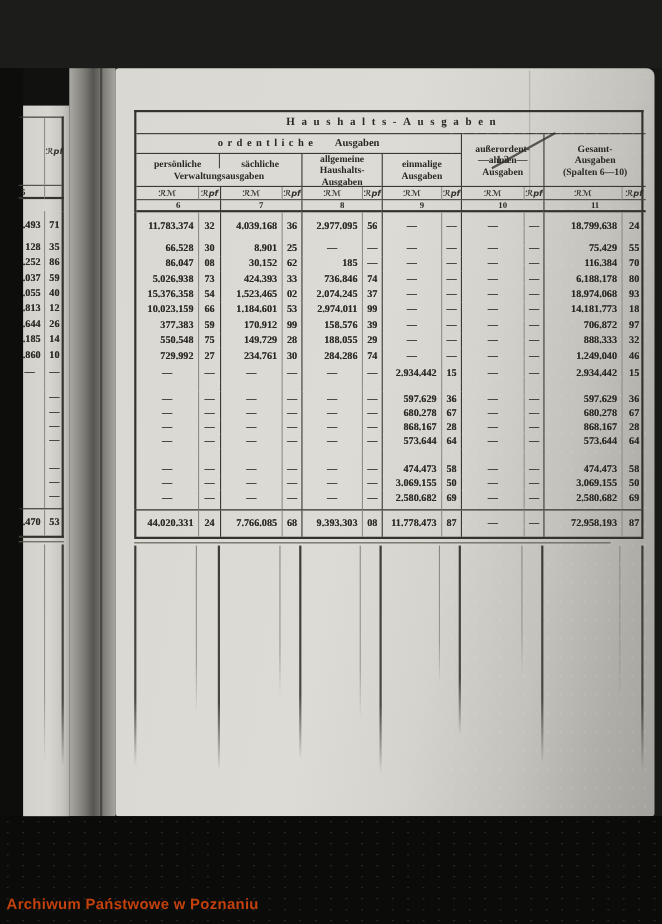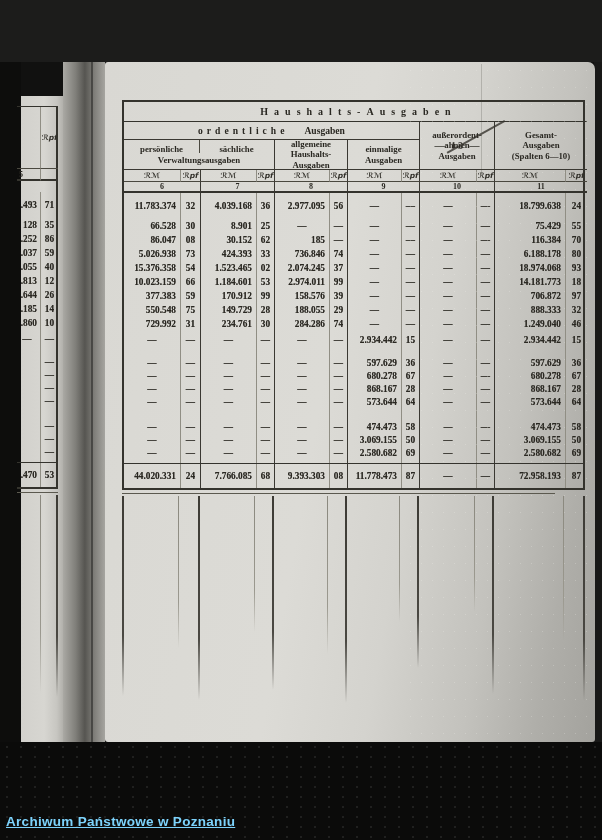--- a/index.html
+++ b/index.html
@@ -32,21 +32,21 @@
   .speck{pointer-events:none;background-image:radial-gradient(circle,rgba(244,244,239,.7) 0.5px,rgba(0,0,0,0) 1px);}
   .speck-right{left:300px;top:0;width:190px;height:680px;background-size:11px 17px;opacity:.35;}
   .speck-bottom{left:0;top:742px;width:602px;height:98px;background-size:14px 10px;opacity:.22;}
   .crease{left:376px;top:2px;width:1px;height:110px;background:rgba(90,90,84,.28);}
   
   .pagenum{left:308px;top:78px;width:90px;text-align:center;font-size:10px;font-weight:700;
     letter-spacing:2px;color:#35332d;}
   .pagenum-strike{left:342px;top:90px;width:66px;height:1.6px;background:#55534d;
     transform:rotate(-29deg);transform-origin:left center;}
   .caption{left:6px;top:814px;font-family:"Liberation Sans","DejaVu Sans",sans-serif;
-    font-weight:700;font-size:13.5px;color:#7dd3fc;letter-spacing:.3px;text-decoration:underline;}
+    font-weight:700;font-size:13.5px;color:#c2410c;letter-spacing:.3px;}
   .grid{display:grid;box-sizing:border-box;}
   .c{display:flex;align-items:center;box-sizing:border-box;min-width:0;overflow:hidden;
      font-size:9.3px;font-weight:700;color:#2a2822;text-shadow:0 0 .4px rgba(45,43,38,.55);}
   .amt{justify-content:flex-end;padding-right:4px;}
   .pf{justify-content:center;}
   .dash{justify-content:center;padding:0;}
   .bl{border-left:1.4px solid #3a3832;}
   .blt{border-left:1px solid #908e84;}
   
   .htable{left:17px;top:38px;width:433px;}
@@ -306,21 +306,21 @@
         <div class="c pf blt">28</div>
         <div class="c amt bl">188.055</div>
         <div class="c pf blt">29</div>
         <div class="c amt dash bl">—</div>
         <div class="c pf dash blt">—</div>
         <div class="c amt dash bl">—</div>
         <div class="c pf dash blt">—</div>
         <div class="c amt bl">888.333</div>
         <div class="c pf blt">32</div>
         <div class="c amt">729.992</div>
-        <div class="c pf blt">31</div>
+        <div class="c pf blt">27</div>
         <div class="c amt bl">234.761</div>
         <div class="c pf blt">30</div>
         <div class="c amt bl">284.286</div>
         <div class="c pf blt">74</div>
         <div class="c amt dash bl">—</div>
         <div class="c pf dash blt">—</div>
         <div class="c amt dash bl">—</div>
         <div class="c pf dash blt">—</div>
         <div class="c amt bl">1.249.040</div>
         <div class="c pf blt">46</div>

